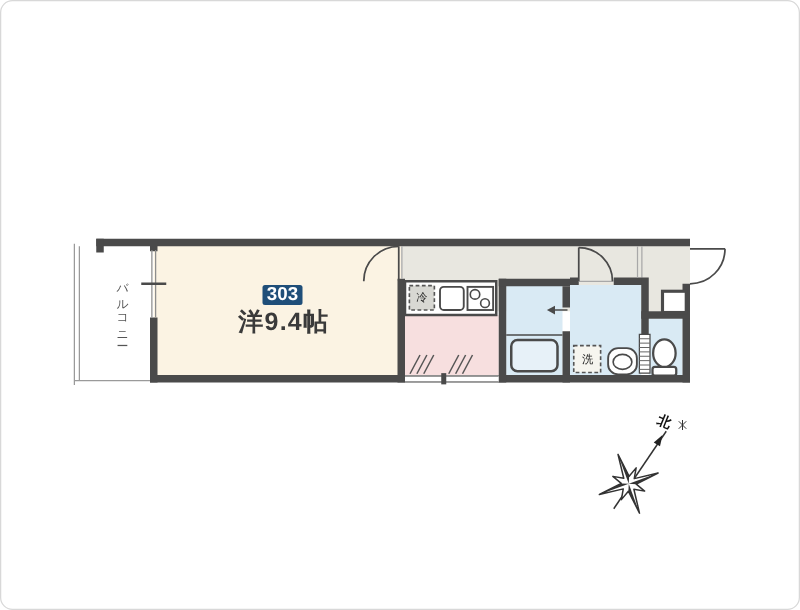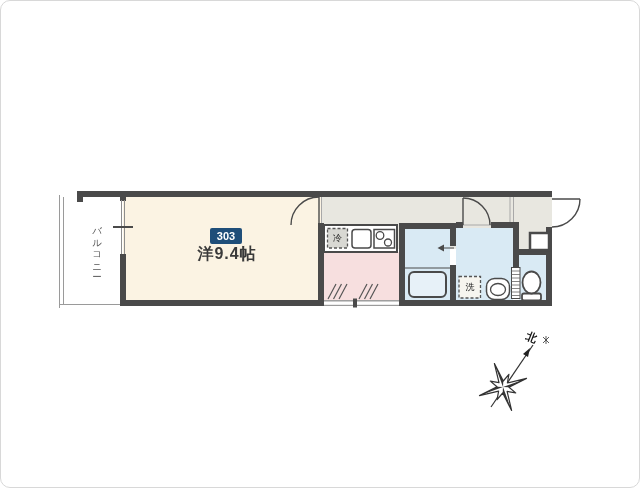--- a/index.html
+++ b/index.html
@@ -4,24 +4,24 @@
 <style>
   html,body{margin:0;padding:0;background:#fff;}
   .stage{
     position:relative;width:638px;height:486px;background:#fff;
     border:1px solid #d8d8d8;border-radius:10px;overflow:hidden;
     font-family:"Liberation Sans", sans-serif;
   }
   svg{position:absolute;left:0;top:0;}
   .lbl{position:absolute;color:#3c3c3c;}
   .badge{
-    background:#1f4e79;color:#fff;font-size:11px;font-weight:bold;
+    background:#1f4e79;color:#fff;font-size:15px;font-weight:bold;
     width:32px;height:16px;line-height:16px;text-align:center;border-radius:2px;
   }
-  .room-name{width:92px;text-align:center;font-size:16px;font-weight:600;color:#3a3a3a;letter-spacing:1px;}
+  .room-name{width:92px;text-align:center;font-size:20px;font-weight:600;color:#3a3a3a;letter-spacing:1px;}
   .balcony{
     writing-mode:vertical-rl;text-orientation:mixed;
     font-size:9.5px;color:#555;letter-spacing:2px;height:64px;
   }
   .tinybox{font-size:9px;color:#222;display:flex;align-items:center;justify-content:center;}
   .north{font-size:11px;font-weight:bold;color:#111;transform:rotate(22deg);}
 </style>
 </head>
 <body>
 

